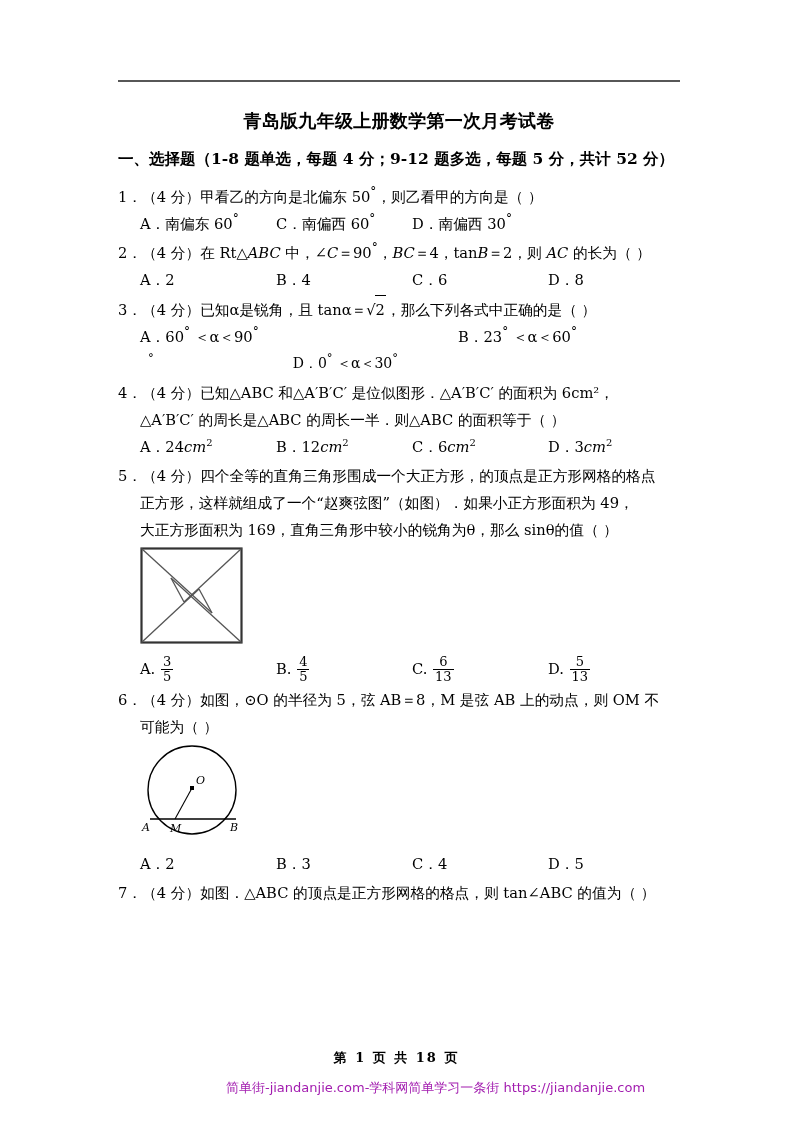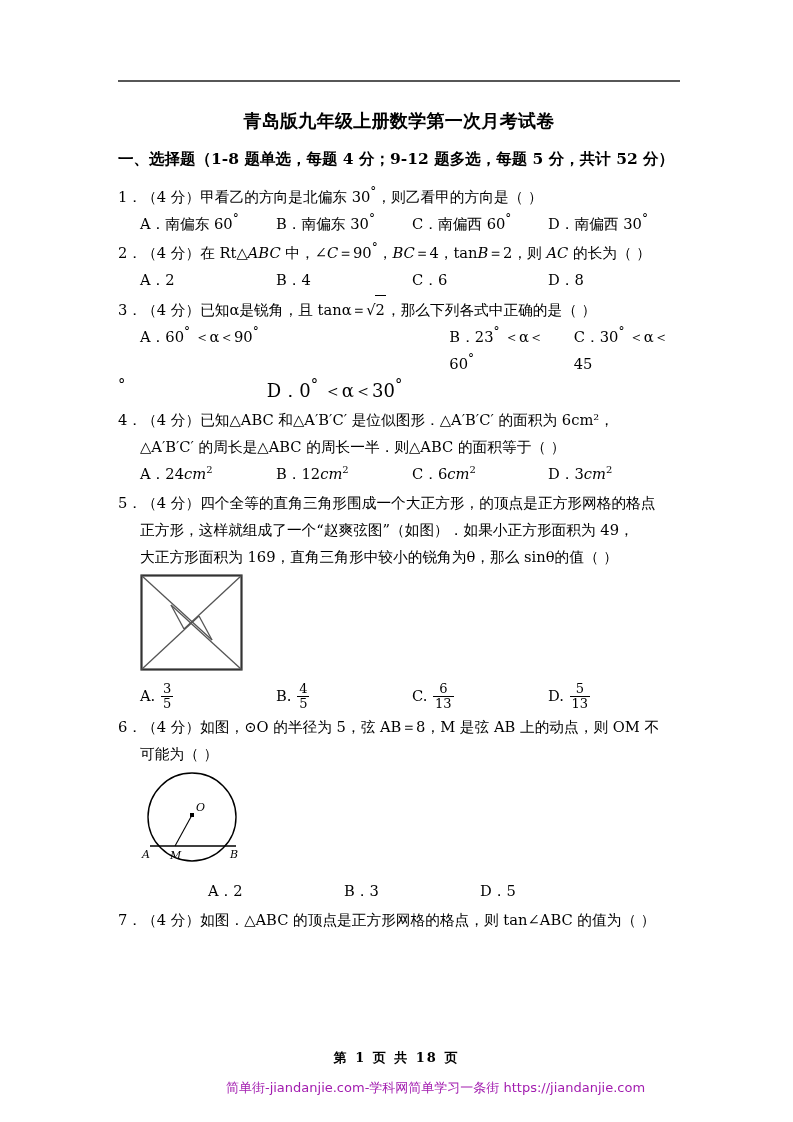--- a/index.html
+++ b/index.html
@@ -66,21 +66,20 @@
     padding-left: 22px;
   }
   .opts {
     padding-left: 22px;
     line-height: 27px;
     font-size: 14.7px;
   }
   .opt-row {
     display: flex;
     width: 544px;
-    justify-content: center;
   }
   .opt-row > span {
     display: inline-block;
   }
   .w4 > span { width: 136px; }
   .it { font-style: italic; }
   sup { font-size: 0.68em; vertical-align: super; line-height: 0; }
   .deg { font-size: 0.82em; vertical-align: super; line-height: 0; }
   .frac {
     display: inline-block;
@@ -132,26 +131,25 @@
   <div class="header-rule"></div>
 
   <div class="doc-title">青岛版九年级上册数学第一次月考试卷</div>
 
   <div class="section-head">一、选择题（1-8 题单选，每题 4 分；9-12 题多选，每题 5 分，共计 52 分）</div>
 
   <div class="content">
 
     <div class="q">
       <div class="qtext">
-        <span>1</span>．<span>（4 分）</span><span>甲看乙的方向是北偏东 30</span><span class="deg">°</span><span>，则乙看甲的方向是（    ）</span>
+        <span>1</span>．<span>（4 分）</span><span>甲看乙的方向是北偏东 50</span><span class="deg">°</span><span>，则乙看甲的方向是（    ）</span>
       </div>
       <div class="opts">
         <div class="opt-row w4">
           <span><span>A．</span><span>南偏东 60</span><span class="deg">°</span></span>
-          <span><span>B．</span><span>南偏东 30</span><span class="deg">°</span></span>
           <span><span>C．</span><span>南偏西 60</span><span class="deg">°</span></span>
           <span><span>D．</span><span>南偏西 30</span><span class="deg">°</span></span>
         </div>
       </div>
     </div>
 
     <div class="q">
       <div class="qtext">
         <span>2</span>．<span>（4 分）</span><span>在 Rt△</span><span class="it">ABC</span><span> 中，∠</span><span class="it">C</span><span>＝90</span><span class="deg">°</span><span>，</span><span class="it">BC</span><span>＝4，tan</span><span class="it">B</span><span>＝2，则 </span><span class="it">AC</span><span> 的长为（    ）</span>
       </div>
@@ -167,24 +165,23 @@
 
     <div class="q">
       <div class="qtext">
         <span>3</span>．<span>（4 分）</span><span>已知α是锐角，且 tanα＝</span><span>√<span class="sqrt">2</span></span><span>，那么下列各式中正确的是（    ）</span>
       </div>
       <div class="opts">
         <div class="opt-row">
           <span style="width:318px"><span>A．</span><span>60</span><span class="deg">°</span> <span>＜α＜90</span><span class="deg">°</span></span>
           <span><span>B．</span><span>23</span><span class="deg">°</span> <span>＜α＜60</span><span class="deg">°</span></span>
           <span class="nbsp-pad"></span>
-          <span><span>C．</span><span>30</span><span class="deg">°</span> <span>＜α＜45</span></span>
-        </div>
-      </div>
-      <div style="font-size:18px;line-height:27px;">
+        </div>
+      </div>
+      <div style="font-size:14px;line-height:27px;margin-left:30px;">
         <span class="deg" style="margin-left:0">°</span>
         <span style="display:inline-block;width:130px"></span>
         <span><span>D．</span><span>0</span><span class="deg">°</span> <span>＜α＜30</span><span class="deg">°</span></span>
       </div>
     </div>
 
     <div class="q">
       <div class="qtext">
         <span>4</span>．<span>（4 分）</span><span>已知△ABC 和△A′B′C′ 是位似图形．△A′B′C′ 的面积为 6cm²，</span>
       </div>
@@ -244,20 +241,21 @@
           <text x="2" y="87" font-size="11" font-style="italic" font-family="DejaVu Serif, serif">A</text>
           <text x="30" y="88" font-size="11" font-style="italic" font-family="DejaVu Serif, serif">M</text>
           <text x="90" y="87" font-size="11" font-style="italic" font-family="DejaVu Serif, serif">B</text>
         </svg>
       </div>
 
       <div class="opts">
         <div class="opt-row w4">
           <span><span>A．</span><span>2</span></span>
           <span><span>B．</span><span>3</span></span>
+          <span><span>C．</span><span>4</span></span>
           <span><span>D．</span><span>5</span></span>
         </div>
       </div>
     </div>
 
     <div class="q">
       <div class="qtext">
         <span>7</span>．<span>（4 分）</span><span>如图．△ABC 的顶点是正方形网格的格点，则 tan∠ABC 的值为（    ）</span>
       </div>
     </div>

